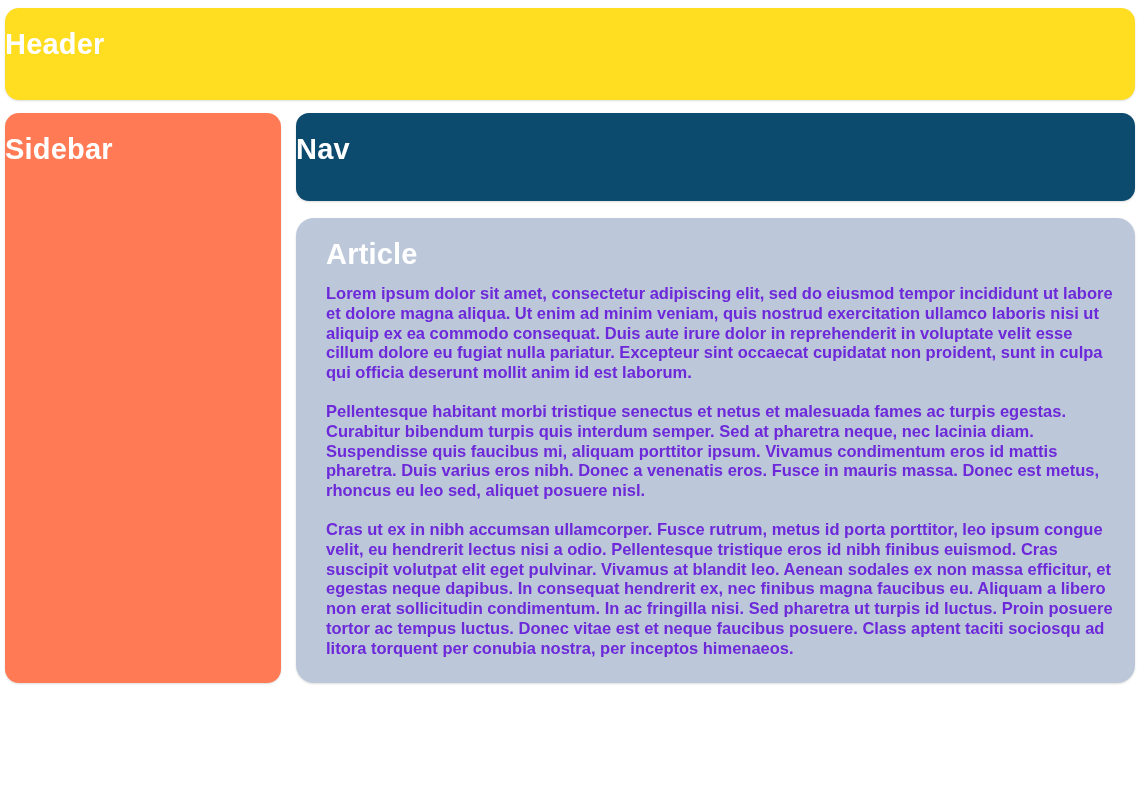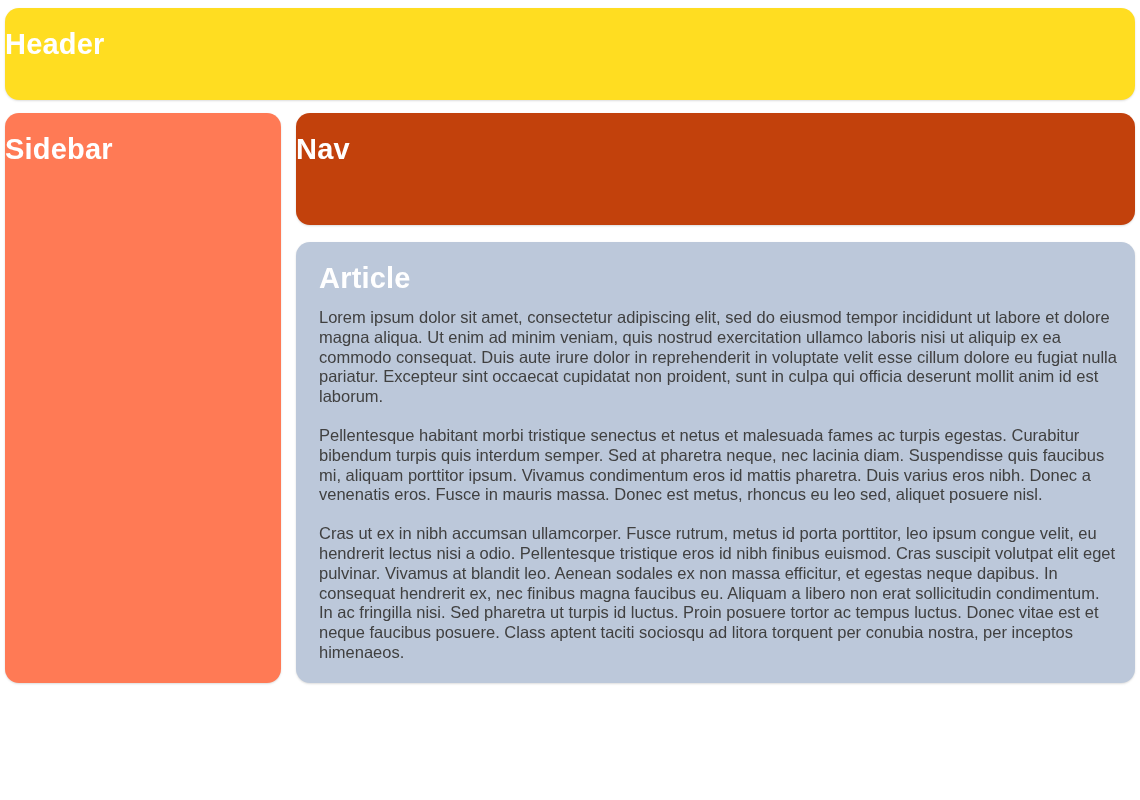--- a/index.html
+++ b/index.html
@@ -44,37 +44,39 @@
     background: #ff7a55;
   }
   .main-col {
     flex: 1;
     display: flex;
     flex-direction: column;
     gap: 17px;
     min-width: 0;
   }
   .nav {
-    height: 112px;
-    background: #c2410c;
+    height: 88px;
+    background: #0c4a6e;
+    border-radius: 13px;
   }
   .article {
     flex: 1;
     background: #bcc8da;
-    padding: 0 18px 10px 23px;
+    padding: 0 18px 10px 30px;
     overflow: hidden;
+    border-radius: 18px;
   }
   .article h2 {
     margin-bottom: 13px;
   }
   .article p {
     margin: 0 0 19px 0;
-    color: #404040;
+    color: #6d28d9;
     font-size: 16.5px;
-    font-weight: normal;
+    font-weight: bold;
     line-height: 1.2;
   }
   .footer {
     height: 90px;
     margin-top: 18px;
     background: #3a4150;
   }
 </style>
 </head>
 <body>

